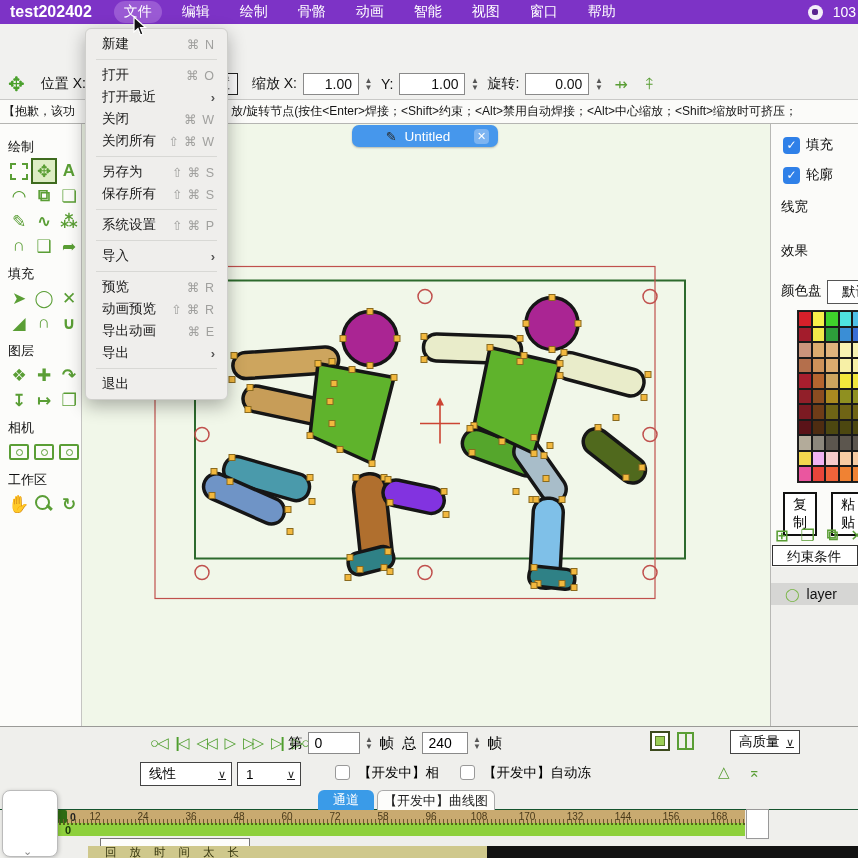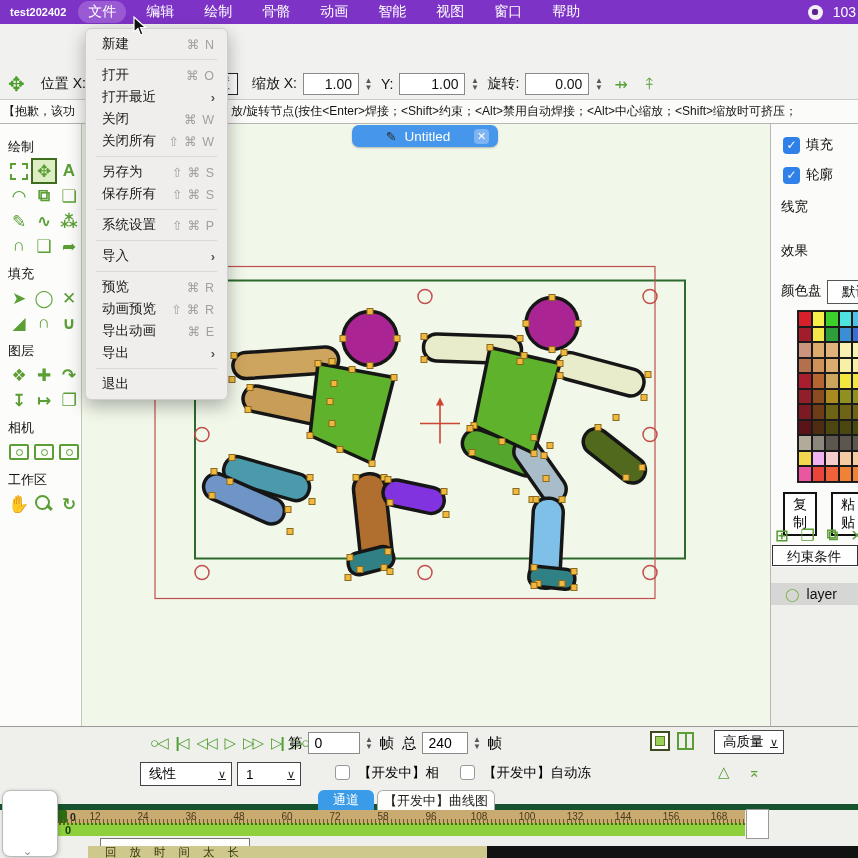--- a/index.html
+++ b/index.html
@@ -1,21 +1,21 @@
 <!DOCTYPE html>
 <html><head>
 <meta charset="utf-8">
 <style>
   * { margin:0; padding:0; box-sizing:border-box; }
   html,body { width:858px; height:858px; overflow:hidden; }
   body { font-family:"Liberation Sans","DejaVu Sans",sans-serif; background:#f0f0ee; position:relative; }
 
   
   #menubar { position:absolute; left:0; top:0; width:858px; height:24px; background:#7d33c6; display:flex; align-items:center; color:#fff; font-size:14px; z-index:50; }
-  #menubar .app { font-weight:bold; padding:0 12px 0 10px; font-size:11px; }
+  #menubar .app { font-weight:bold; padding:0 22px 0 10px; font-size:16px; }
   #menubar .mitem { padding:2px 10px; border-radius:4px; cursor:default; }
   #menubar .mitem.active { background:#9a5ad4;border-radius:11px; }
   #menubar .mright { margin-left:auto; display:flex; align-items:center; gap:10px; padding-right:2px; }
   .rec-icon { width:15px; height:15px; border-radius:50%; background:#f3eef8; position:relative; }
   .rec-icon::after { content:""; position:absolute; left:4.5px; top:4.5px; width:6px; height:6px; border-radius:2px; background:#5a2390; }
 
   
   #toolbar { position:absolute; left:0; top:24px; width:858px; height:76px; background:#f1f1ef; border-bottom:1px solid #c9c9c7; }
   #toolbar .row { position:absolute; left:0; top:44px; width:100%; height:32px; display:flex; align-items:center; font-size:14px; color:#111; }
   .tb-label { margin:0 6px; white-space:nowrap; }
@@ -70,30 +70,30 @@
 
   
   #bottom { position:absolute; left:0; top:726px; width:858px; height:132px; background:#efefec; border-top:1px solid #9a9a97; }
   #playrow { position:absolute; left:150px; top:4px; height:24px; display:flex; align-items:center; gap:9px; }
   .pbtn { color:#4f9e2e; font-size:15px; font-weight:bold; letter-spacing:-2px; }
   #framegrp { position:absolute; left:288px; top:3px; height:26px; display:flex; align-items:center; font-size:14.5px; }
   .view-icon1 { position:absolute; left:650px; top:4px; width:20px; height:20px; border:2px solid #3c4a1d; background:#fff; display:flex; align-items:center; justify-content:center; }
   .view-icon1 i { display:block; width:10px; height:10px; background:#9ccf57; border:1px solid #5a7a2a; }
   .view-icon2 { position:absolute; left:677px; top:5px; width:17px; height:18px; border:2px solid #5a9e35; display:flex; }
   .view-icon2 i { flex:1; border-right:2px solid #5a9e35; }
-  .quality-select { position:absolute; left:714px; top:3px; width:70px; height:24px; border:1.5px solid #444; background:#fff; font-size:13.5px; display:flex; align-items:center; justify-content:space-between; padding:0 5px 0 8px; }
+  .quality-select { position:absolute; left:730px; top:3px; width:70px; height:24px; border:1.5px solid #444; background:#fff; font-size:13.5px; display:flex; align-items:center; justify-content:space-between; padding:0 5px 0 8px; }
   .sel-caret { font-size:11px; color:#222; border-bottom:1.5px solid #222; line-height:10px; }
 
   #optrow { position:absolute; left:0; top:33px; width:858px; height:28px; font-size:13.5px; }
   .opt-select { position:absolute; height:24px; border:1.5px solid #444; background:#fff; display:flex; align-items:center; justify-content:space-between; padding:0 5px 0 8px; }
   .cbox { width:15px; height:15px; border:1px solid #999; border-radius:3px; background:#fff; display:inline-block; vertical-align:-3px; margin-right:8px; }
   .opt-chk { position:absolute; top:4px; }
   .keyicon { position:absolute; top:3px; color:#5a9e35; font-size:15px; }
 
-  #tabsrow { position:absolute; left:0; top:62px; width:858px; height:21px; border-bottom:6px solid #14532d; }
+  #tabsrow { position:absolute; left:0; top:62px; width:858px; height:21px; border-bottom:1px solid #14532d; }
   .tl-tab { position:absolute; top:1px; height:20px; border-radius:6px 6px 0 0; font-size:13px; display:flex; align-items:center; justify-content:center; }
   .tl-tab.active { background:#3a9be8; color:#fff; }
   .tl-tab.idle { background:#fdfdfb; border:1px solid #aaa; border-bottom:none; color:#222; }
 
   #ruler { position:absolute; left:55px; top:83px; width:690px; height:13px; background:#c9aa70; }
   #ruler::after { content:""; position:absolute; left:0; bottom:0; width:100%; height:4px;
     background-image:repeating-linear-gradient(90deg,#6d5b2e 0 1px,transparent 1px 4px); }
   .tick-num { position:absolute; top:1px; font-size:10px; color:#4a3a1a; transform:translateX(-50%); }
   #playhead { position:absolute; left:2px; top:0; width:10px; height:13px; background:#2e6b12; border-radius:2px; }
   #ruler-zero { position:absolute; left:15px; top:1px; font-size:10.5px; font-weight:bold; color:#222; }
@@ -578,21 +578,21 @@
     <span id="ruler-zero">0</span>
   <span class="tick-num" style="left: 40px;">12</span>
       <span class="tick-num" style="left: 88px;">24</span>
       <span class="tick-num" style="left: 136px;">36</span>
       <span class="tick-num" style="left: 184px;">48</span>
       <span class="tick-num" style="left: 232px;">60</span>
       <span class="tick-num" style="left: 280px;">72</span>
       <span class="tick-num" style="left: 328px;">58</span>
       <span class="tick-num" style="left: 376px;">96</span>
       <span class="tick-num" style="left: 424px;">108</span>
-      <span class="tick-num" style="left: 472px;">100</span>
+      <span class="tick-num" style="left: 472px;">170</span>
       <span class="tick-num" style="left: 520px;">132</span>
       <span class="tick-num" style="left: 568px;">144</span>
       <span class="tick-num" style="left: 616px;">156</span>
       <span class="tick-num" style="left: 664px;">168</span>
     </div>
   <div id="greentrack">
     <span id="curframe">0</span>
   </div>
   <div id="tl-scrollbox"></div>
   <div id="belowbox"></div>

